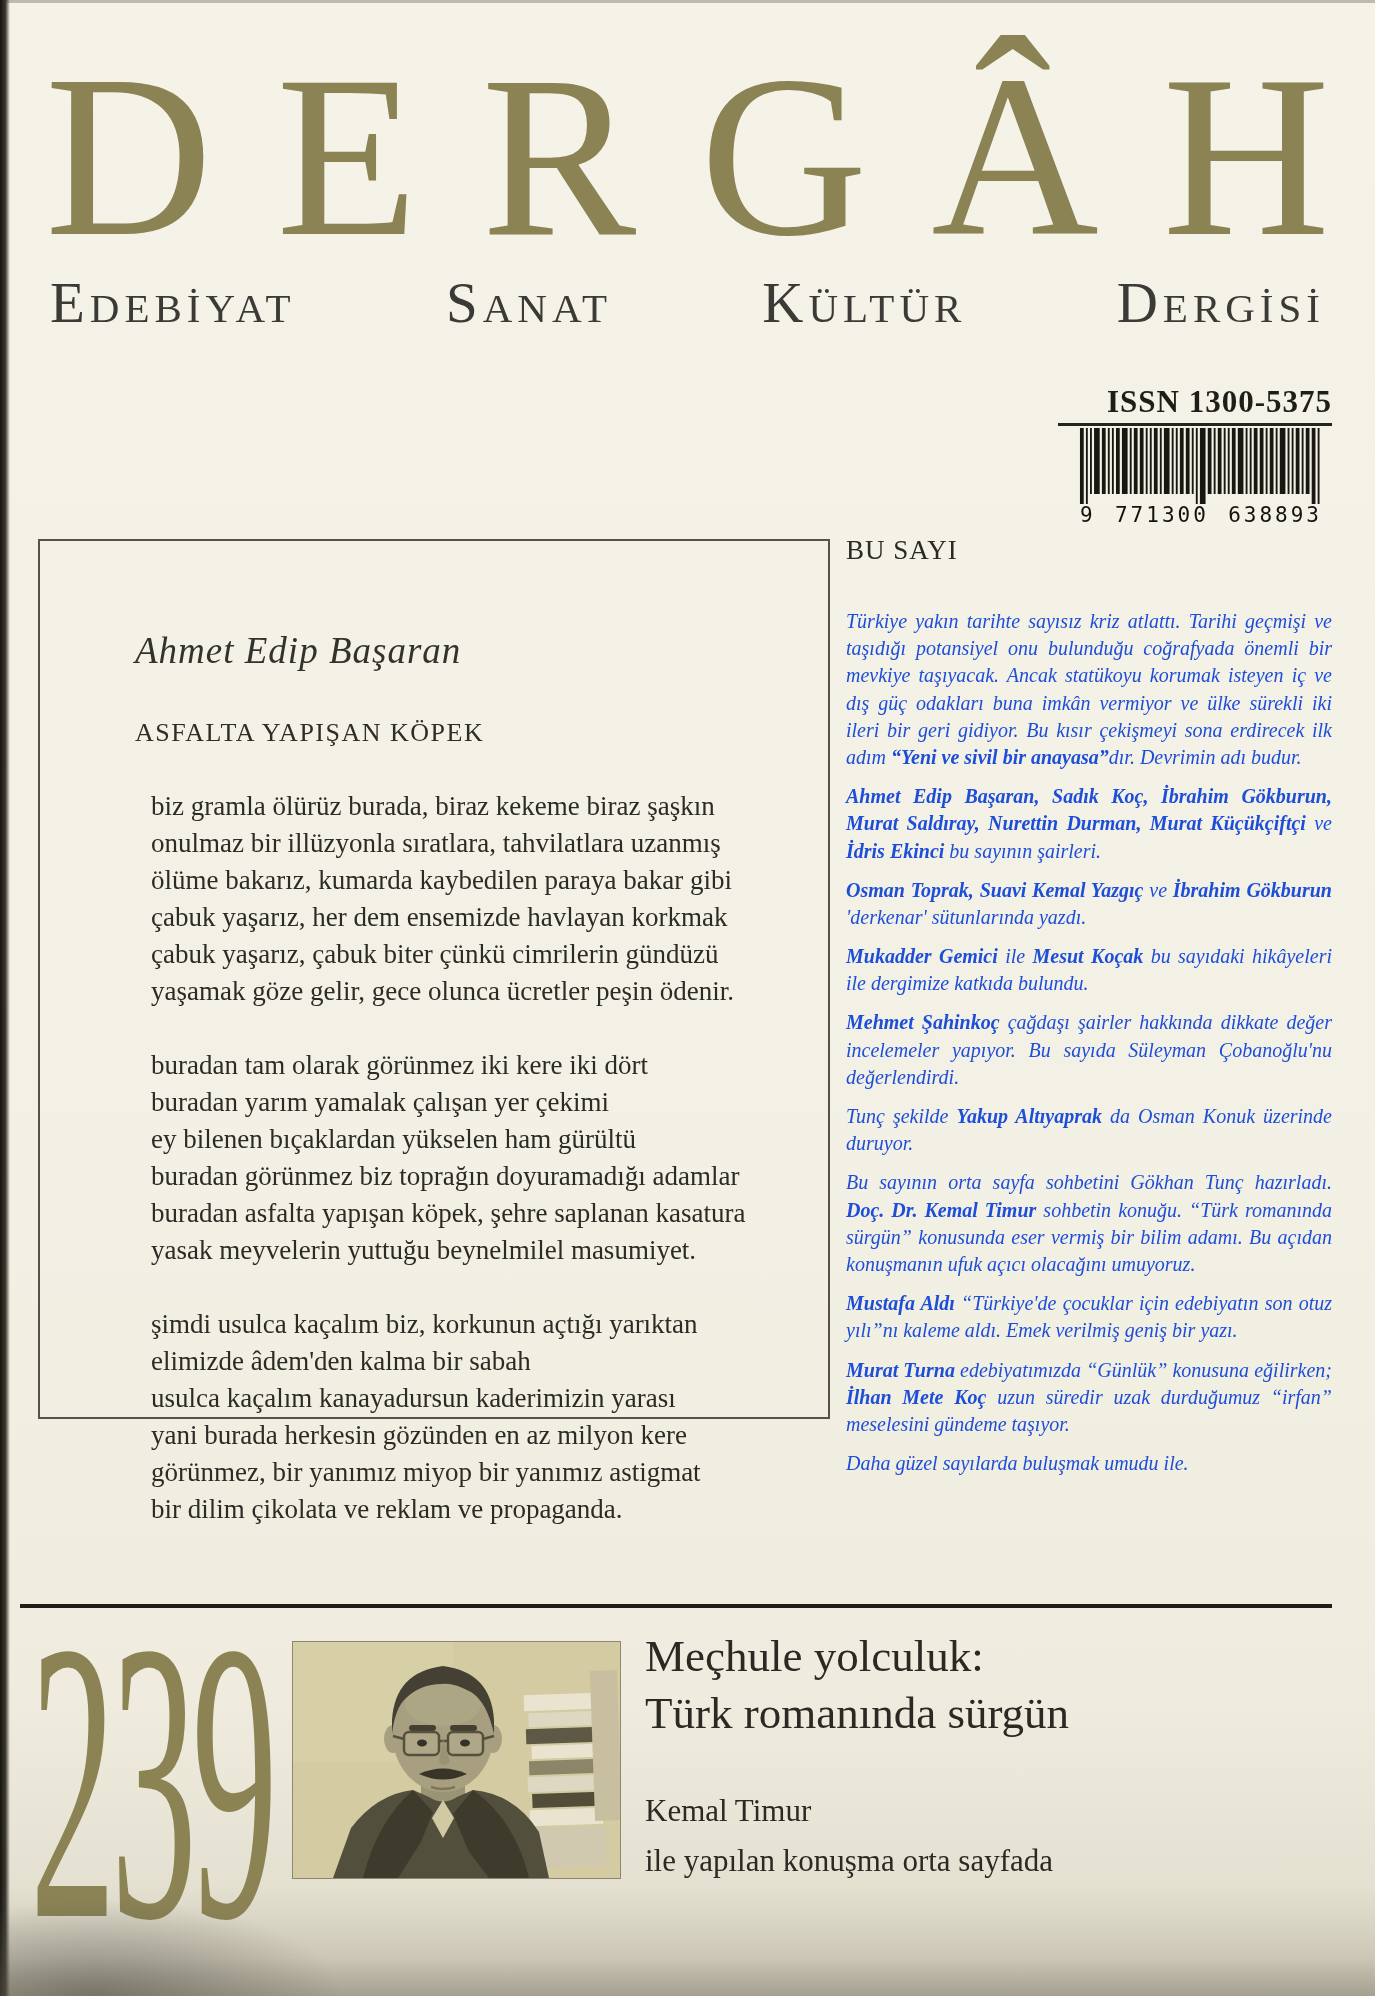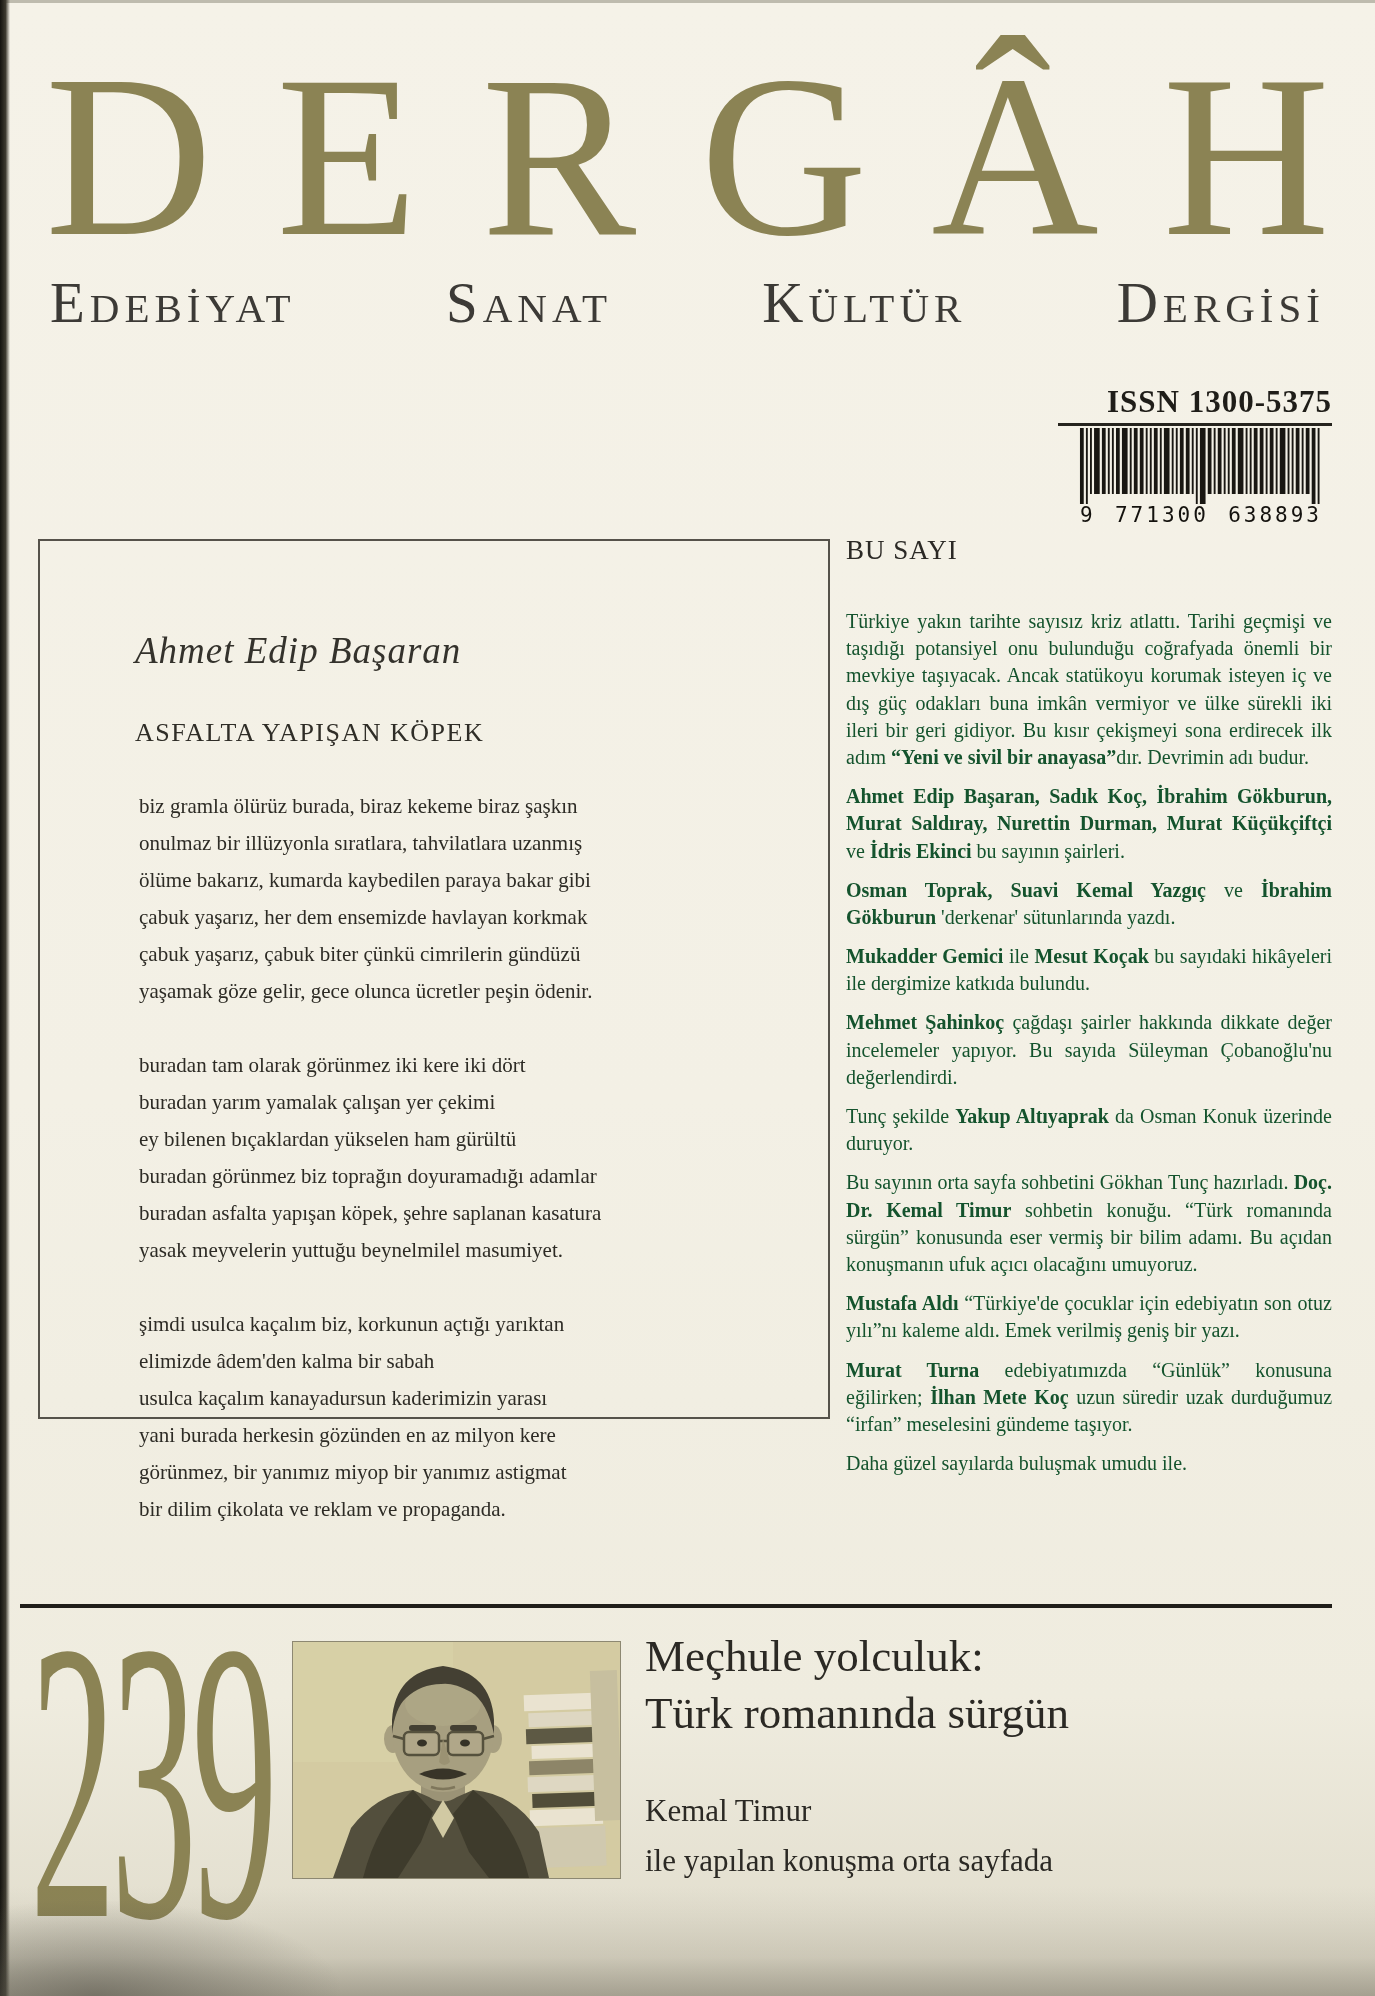--- a/index.html
+++ b/index.html
@@ -35,27 +35,27 @@
   .bc-digits{display:flex;justify-content:space-between;padding:0 4px;margin-top:-1px;
     font-family:"DejaVu Sans Mono",monospace;font-size:21px;letter-spacing:3px;color:#14120e;}
 
   
   .poem-box{position:absolute;left:38px;top:539px;width:792px;height:880px;
     border:2px solid #55524a;box-sizing:border-box;}
   .poem-author{margin:88px 40px 0 95px;font-style:italic;font-size:37px;
     letter-spacing:1px;color:#34322c;}
   .poem-title{margin:46px 40px 0 95px;font-size:26px;letter-spacing:1.5px;color:#2f2d27;}
   .poem-stanzas{margin:40px 55px 0 95px;}
-  .stanza{font-size:21px;line-height:37px;margin:0 4px 37px;color:#2d2b25;}
+  .stanza{font-size:27px;line-height:37px;margin:0 16px 37px;color:#2d2b25;}
 
   
   .busayi{position:absolute;left:846px;top:535px;width:486px;}
   .busayi-h{font-size:27px;letter-spacing:1px;color:#2b2925;margin:0 0 42px;font-weight:normal;}
-  .entry{font-size:20px;line-height:1.36;text-align:justify;
-    color:#14532d;margin:12px 0 11px;}
+  .entry{font-style:italic;font-size:20px;line-height:1.36;text-align:justify;
+    color:#1d4ed8;margin:12px 0 11px;}
   .entry b{font-weight:bold;}
 
   
   .footer-rule{position:absolute;left:20px;top:1604px;width:1312px;height:4px;background:#201e19;}
   .issue-number{position:absolute;left:30px;top:1630px;font-size:400px;line-height:.76;
     color:#8b8354;transform:scaleX(.43);transform-origin:left top;letter-spacing:-12px;}
   .photo{position:absolute;left:293px;top:1642px;width:327px;height:236px;
     outline:1px solid #8d8872;}
   .headline{position:absolute;left:645px;top:1628px;font-size:45px;line-height:57px;color:#2b2924;}
   .photo-caption{position:absolute;left:645px;top:1786px;font-size:31px;line-height:50px;color:#2b2924;}

